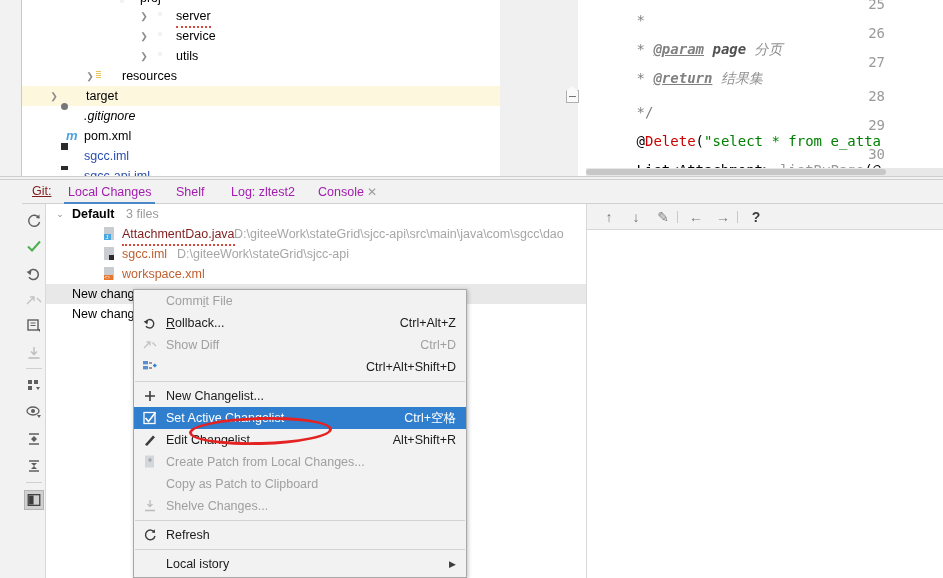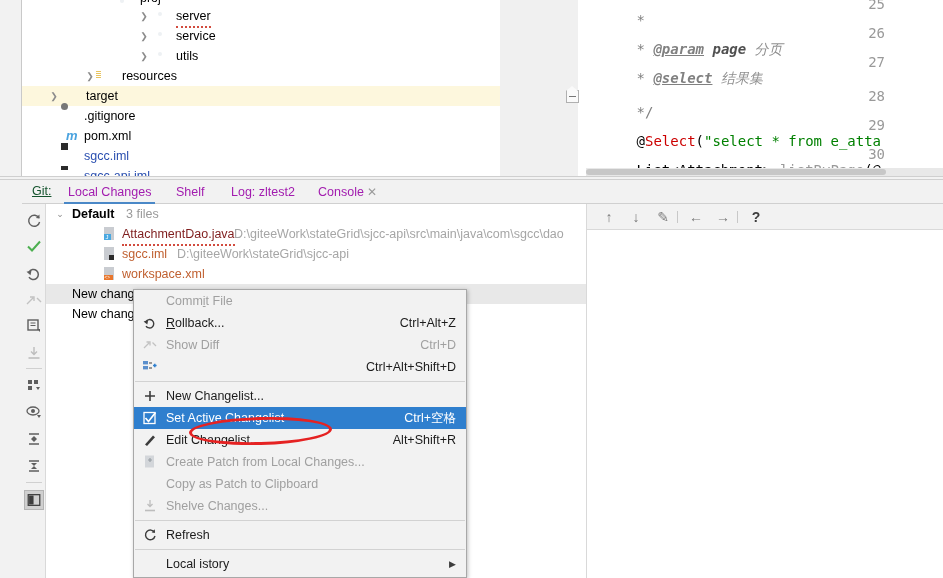--- a/index.html
+++ b/index.html
@@ -119,21 +119,21 @@
   
   .git-window {
     position:absolute; left:0; top:180px; width:943px; height:398px;
     background:#f2f2f2;
   }
   .git-tabbar {
     position:absolute; left:22px; top:0; width:921px; height:24px;
     background:#f2f2f2; border-bottom:1px solid #d0d0d0;
   }
   .git-label {
-    position:absolute; left:10px; top:4px; font-size:12.5px; color:#14532d;text-decoration:underline;
+    position:absolute; left:10px; top:4px; font-size:12.5px; color:#7f1d1d;text-decoration:underline;
   }
   .tab {
     position:absolute; top:2px; height:22px; line-height:20px;
     font-size:12.5px; color:#a21caf; padding:0 4px; white-space:nowrap;
   }
   .tab.active { border-bottom:2px solid #4a88c7; }
   .tab-x {
     position:absolute; top:5px; font-size:12px; color:#9a9a9a;
   }
 
@@ -281,21 +281,21 @@
     </div>
 
     <div class="tree-row hl" style="position:absolute; top:86px; width:478px;">
       <span class="arrow" style="left:26px;">❯</span>
       <span class="tico" style="left:44px;"><span class="fold-orange"></span></span>
       <span class="tlabel" style="left:64px;">target</span>
     </div>
 
     <div class="tree-row" style="position:absolute; top:106px; width:478px;">
       <span class="tico" style="left:44px;"><span class="file-ic gi"></span></span>
-      <span class="tlabel" style="left:62px;">.gitignore</span>
+      <span class="tlabel" style="left:62px;font-style:italic;">.gitignore</span>
     </div>
 
     <div class="tree-row" style="position:absolute; top:126px; width:478px;">
       <span class="tico mico" style="left:44px;">m</span>
       <span class="tlabel" style="left:62px;">pom.xml</span>
     </div>
 
     <div class="tree-row" style="position:absolute; top:146px; width:478px;">
       <span class="tico" style="left:44px;"><span class="file-ic iml"></span></span>
       <span class="tlabel link" style="left:62px;">sgcc.iml</span>
@@ -322,29 +322,29 @@
 
     <div class="codeline" style="top:-4px;">
       <span class="c-com">*</span>
     </div>
 
     <div class="codeline" style="top:25px;">
       <span class="c-com">* </span><span class="c-tag">@param</span><span class="c-com"> </span><span class="c-pm">page</span><span class="c-com"> </span><span class="c-cn">分页</span>
     </div>
 
     <div class="codeline" style="top:54px;">
-      <span class="c-com">* </span><span class="c-tag">@select</span><span class="c-com"> </span><span class="c-cn">结果集</span>
+      <span class="c-com">* </span><span class="c-tag">@return</span><span class="c-com"> </span><span class="c-cn">结果集</span>
     </div>
 
     <div class="codeline" style="top:88px;">
       <span class="c-com">*/</span>
     </div>
 
     <div class="codeline" style="top:117px;">
-      <span class="c-pln">@</span><span class="c-ann">Select</span><span class="c-pln">(</span><span class="c-str">"select * from e_atta</span>
+      <span class="c-pln">@</span><span class="c-ann">Delete</span><span class="c-pln">(</span><span class="c-str">"select * from e_atta</span>
     </div>
 
     <div class="codeline" style="top:146px;">
       <span class="c-pln">List&lt;Attachment&gt; </span><span class="c-gray">listByPage</span><span class="c-pln">(@</span>
     </div>
   </div>
 
   <div class="h-scroll">
     <div class="thumb"></div>
   </div>

